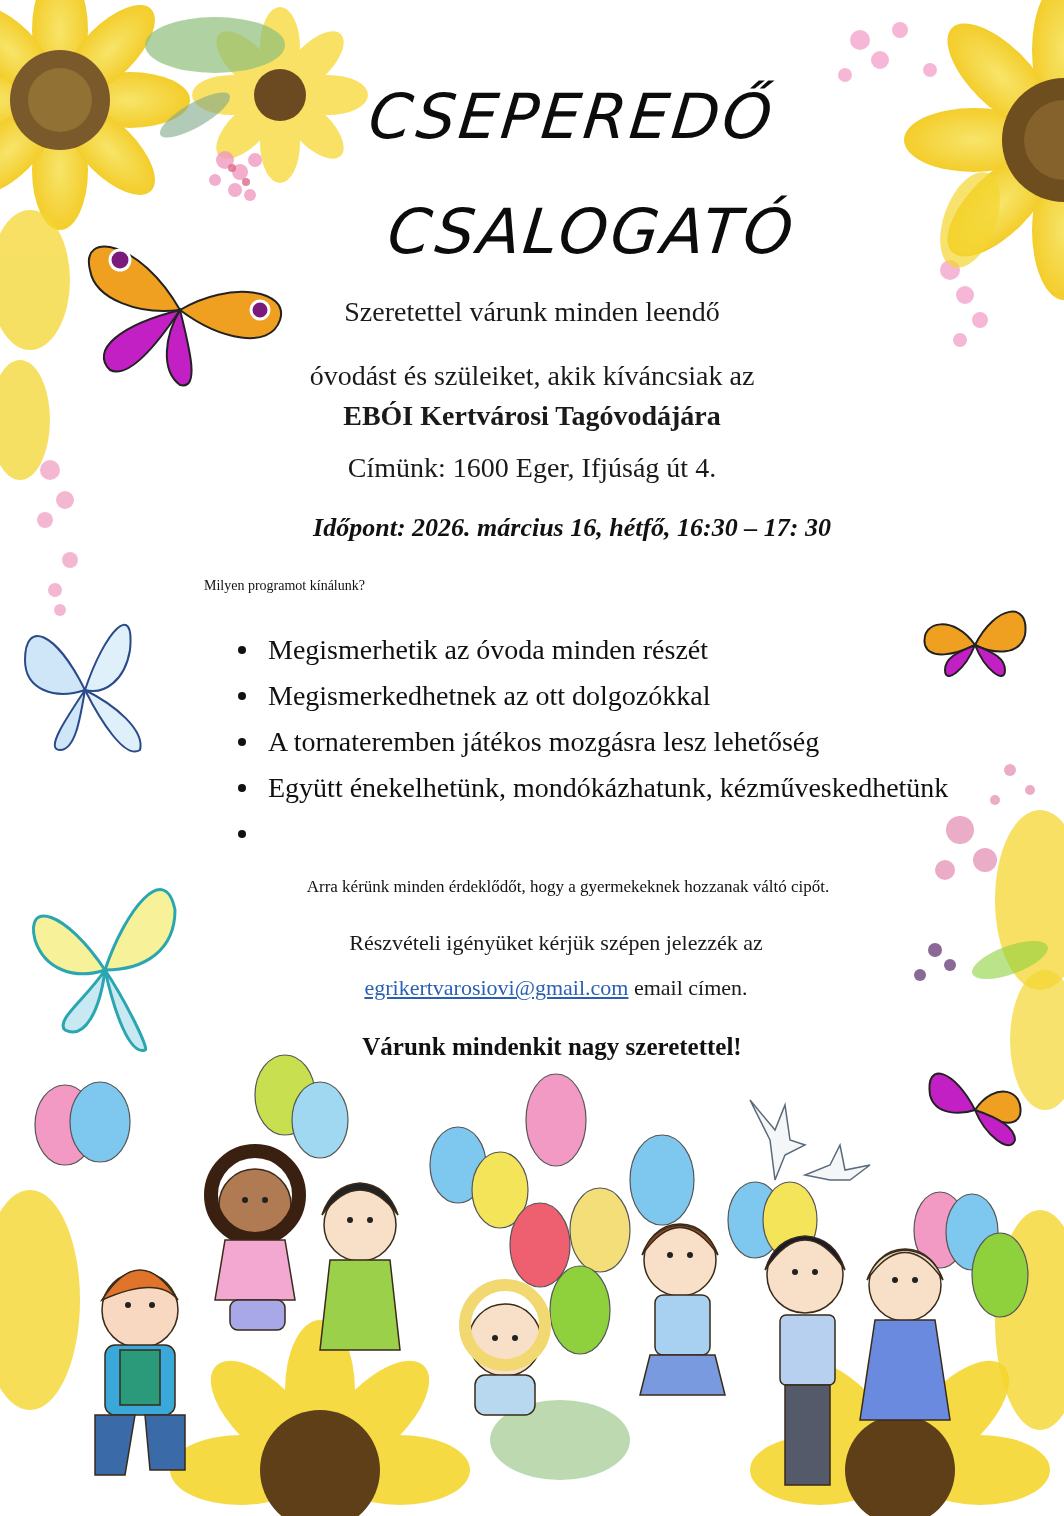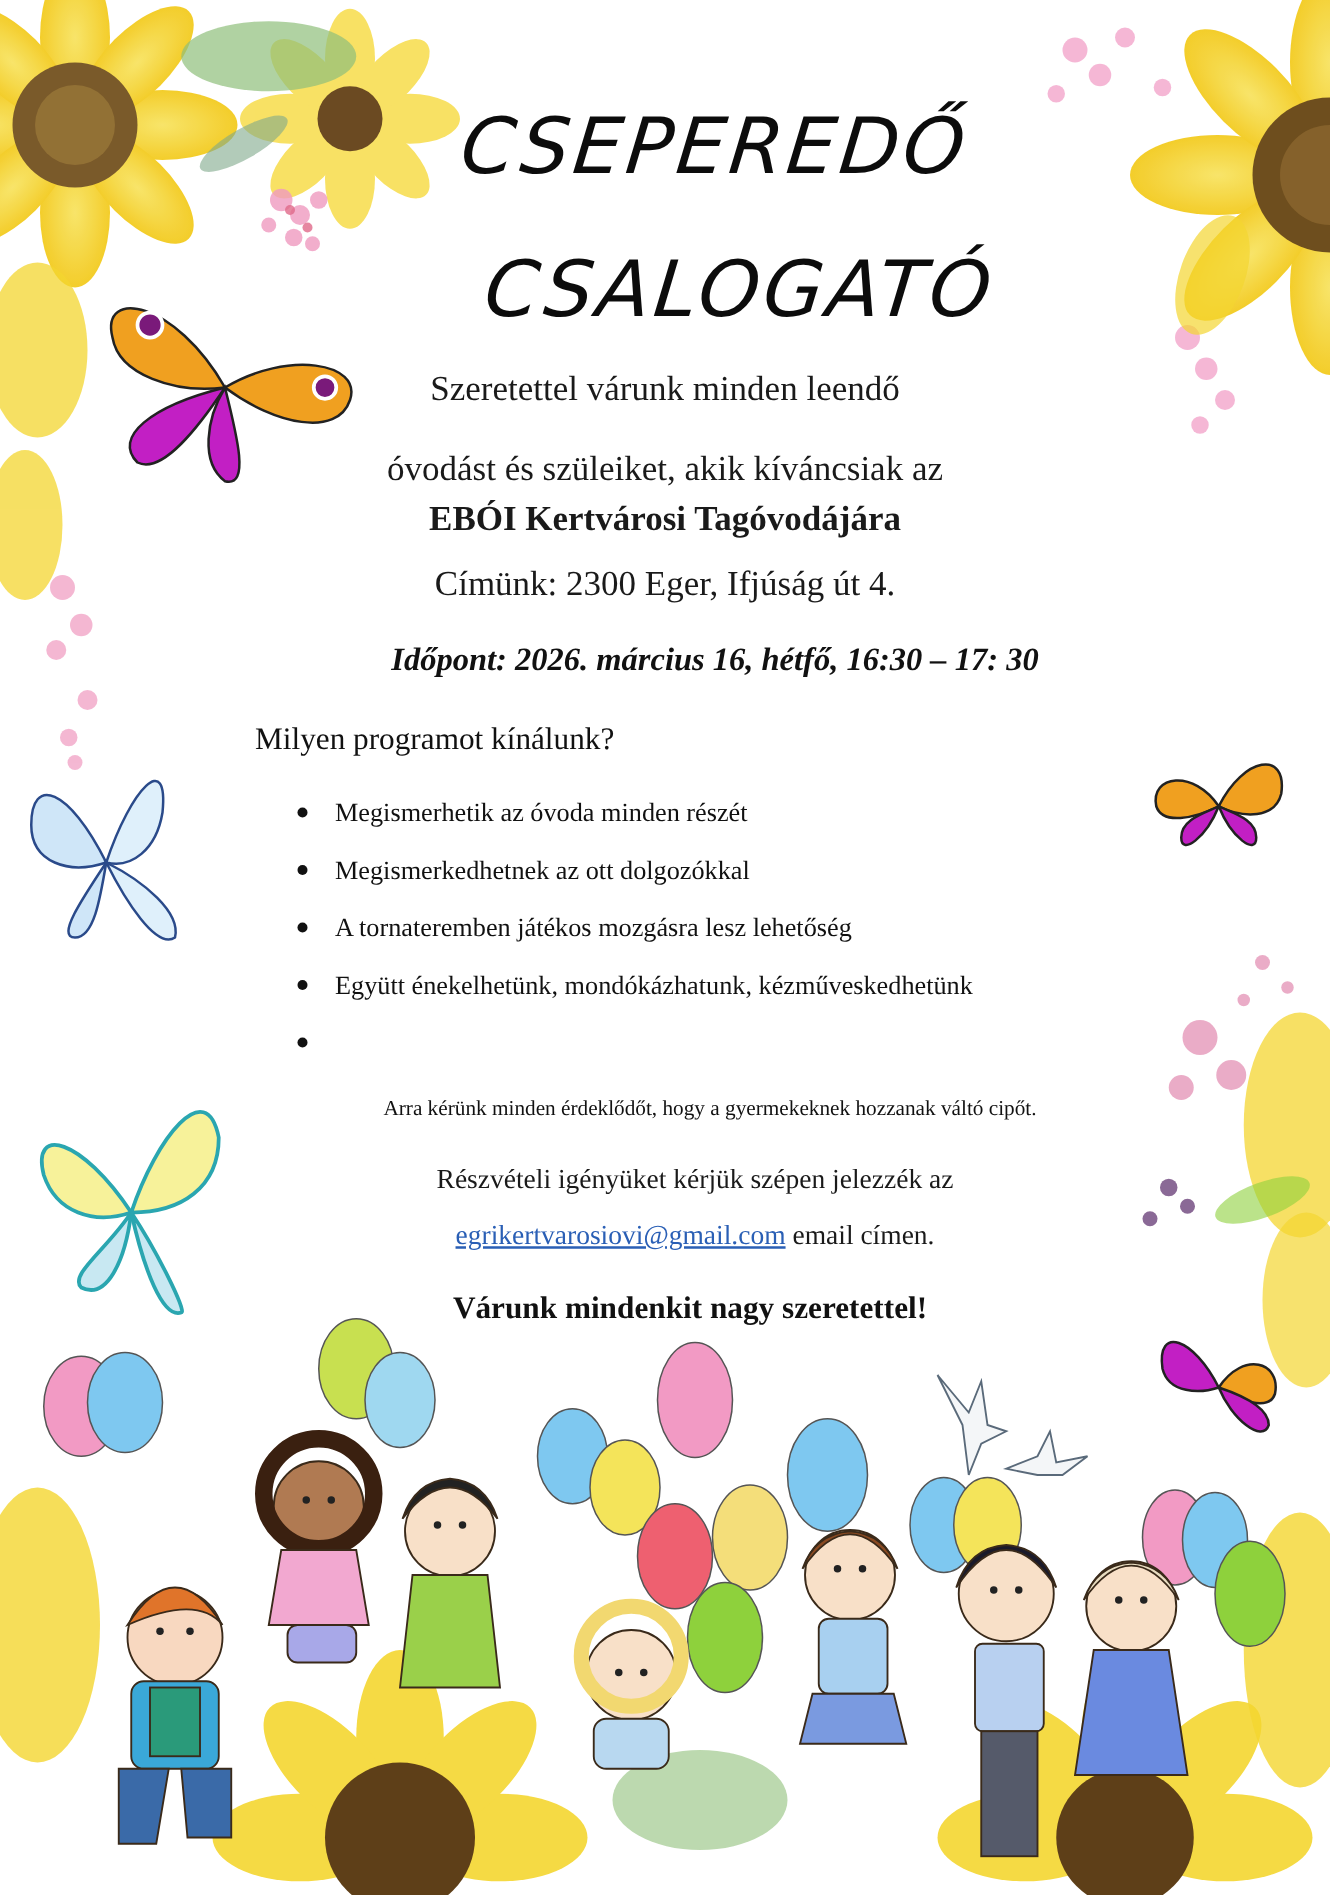--- a/index.html
+++ b/index.html
@@ -3,21 +3,21 @@
 <meta charset="utf-8">
 <style>
   html, body { margin:0; padding:0; }
   body { width:1064px; height:1516px; position:relative; overflow:hidden; background:#ffffff; font-family:"Liberation Serif", serif; color:#111; }
   .deco { position:absolute; }
   .abs { position:absolute; left:0; width:1064px; text-align:center; }
   .title { font-family:"DejaVu Sans", sans-serif; font-style:oblique; font-size:62px; letter-spacing:3px; color:#0c0c0c; transform:skewX(-6deg); }
   .body-text { font-size:28px; color:#1a1a1a; }
   .bold { font-weight:bold;text-align:center; }
   .date { font-size:26px; font-weight:bold; font-style:italic; }
-  .list { position:absolute; left:238px; top:630px; margin:0; padding:0; list-style:none; font-size:21px; }
+  .list { position:absolute; left:238px; top:630px; margin:0; padding:0; list-style:none; font-size:28px; }
   .list li { height:46px; line-height:40px; position:relative; padding-left:30px; }
   .bullet { position:absolute; left:0; top:16px; width:8px; height:8px; border-radius:50%; background:#111; }
   .email { color:#2a5fb5; text-decoration:underline; }
 </style>
 </head>
 <body>
 
 <svg class="deco" width="1064" height="1516" viewBox="0 0 1064 1516" style="left:0;top:0;">
   <defs>
     <radialGradient id="sf" cx="50%" cy="50%" r="50%">
@@ -259,25 +259,25 @@
       <circle cx="915" cy="1280" r="3"></circle>
   </g>
 </svg>
 
 <div class="abs title" style="top:80px;left:40px;">CSEPEREDŐ</div>
 <div class="abs title" style="top:195px;left:60px;">CSALOGATÓ</div>
 
 <div class="abs body-text" style="top:296px;">Szeretettel várunk minden leendő</div>
 <div class="abs body-text" style="top:360px;">óvodást és szüleiket, akik kíváncsiak az</div>
 <div class="abs body-text bold" style="top:400px;">EBÓI Kertvárosi Tagóvodájára</div>
-<div class="abs body-text" style="top:452px;">Címünk: 2300 Eger, Ifjúság út 4.</div>
+<div class="abs body-text" style="top:452px;">Címünk: 1600 Eger, Ifjúság út 4.</div>
 
 <div class="abs date" style="top:513px;left:40px;">Időpont: 2026. március 16, hétfő, 16:30 – 17: 30</div>
 
-<div style="position:absolute;left:204px;top:578px;font-size:25px;">Milyen programot kínálunk?</div>
+<div style="position:absolute;left:204px;top:578px;font-size:14px;">Milyen programot kínálunk?</div>
 
 <ul class="list">
   <li><span class="bullet"></span><span>Megismerhetik az óvoda minden részét</span></li>
   <li><span class="bullet"></span><span>Megismerkedhetnek az ott dolgozókkal</span></li>
   <li><span class="bullet"></span><span>A tornateremben játékos mozgásra lesz lehetőség</span></li>
   <li><span class="bullet"></span><span>Együtt énekelhetünk, mondókázhatunk, kézműveskedhetünk</span></li>
   <li><span class="bullet"></span></li>
 </ul>
 
 <div class="abs" style="top:877px;left:36px;font-size:17px;">Arra kérünk minden érdeklődőt, hogy a gyermekeknek hozzanak váltó cipőt.</div>

